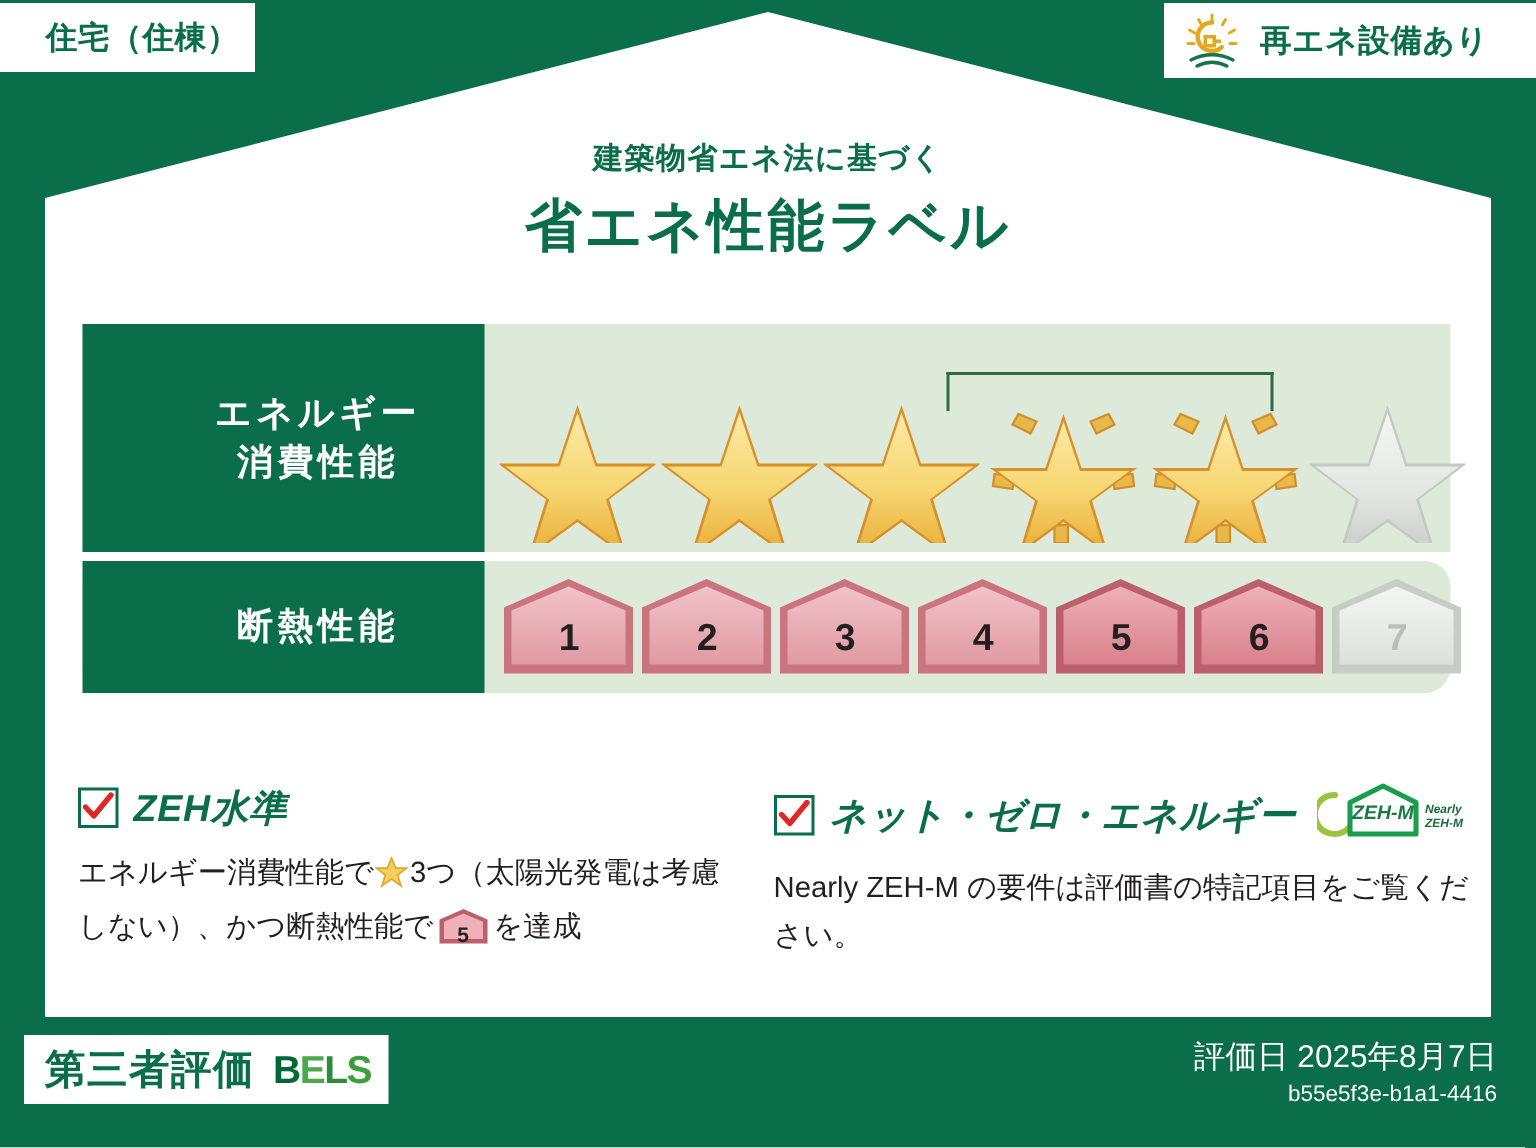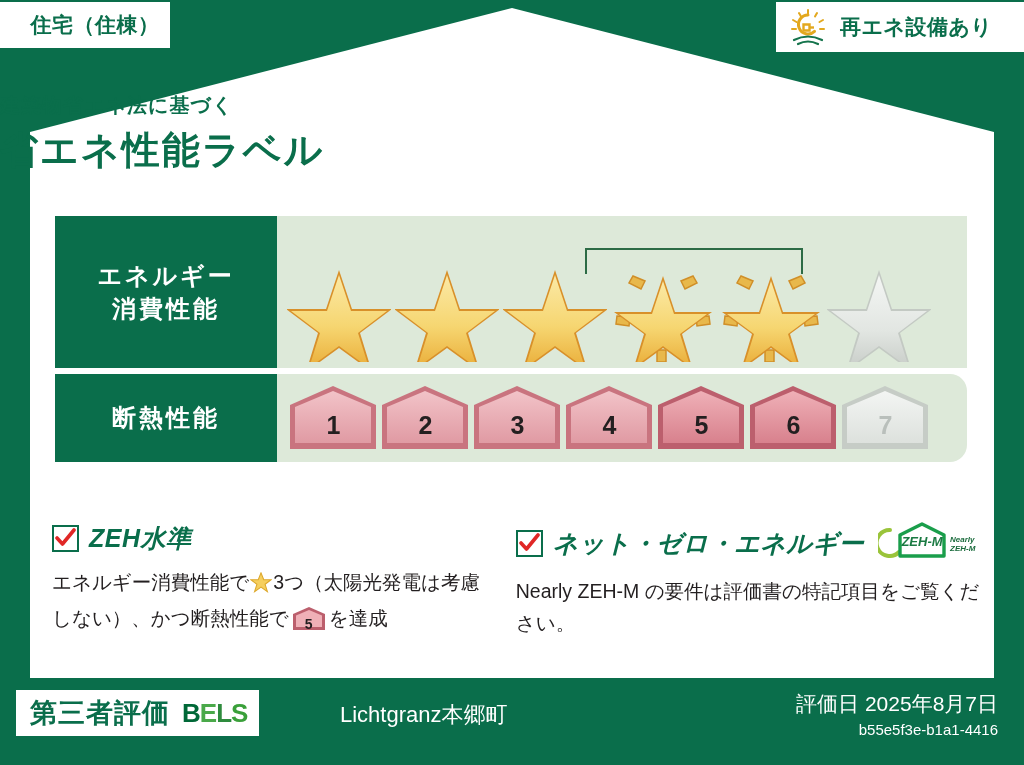--- a/index.html
+++ b/index.html
@@ -72,21 +72,21 @@
     letter-spacing: 0.5px;
   }
   .solar-icon { width: 40px; height: 38px; flex: 0 0 auto; }
 
   
   .title-block {
     position: absolute;
     left: 0;
     top: 92px;
     width: 1024px;
-    text-align: left;
+    text-align: center;
   }
   .title-sub {
     color: #0a6e4b;
     font-size: 20px;
     font-weight: bold;
     letter-spacing: 1px;
     margin-bottom: 6px;
   }
   .title-main {
     color: #0a6e4b;
@@ -117,20 +117,21 @@
     color: #ffffff;
     display: flex;
     flex-direction: column;
     align-items: center;
     justify-content: center;
     font-weight: bold;
     font-size: 24px;
     letter-spacing: 3px;
     line-height: 1.38;
     text-align: center;
+    padding-left: 46px;
   }
   .row-body {
     flex: 1 1 auto;
     position: relative;
   }
 
   
   .stars-wrap {
     position: absolute;
     left: 0; right: 0; bottom: 6px;
@@ -550,20 +551,19 @@
       <div class="crit-desc">Nearly ZEH-M の要件は評価書の特記項目をご覧ください。</div>
     </div>
 
   </div>
 
   <div class="footer">
     <div class="bels-box">
       <span class="bels-jp">第三者評価</span>
       <span class="bels-letters"><span class="b1">B</span><span class="b2">E</span><span class="b3">L</span><span class="b4">S</span></span>
     </div>
-    <div class="building-name">Lichtgranz本郷町</div>
     <div class="eval-info">
       <div class="eval-date">評価日 2025年8月7日</div>
       <div class="eval-id">b55e5f3e-b1a1-4416</div>
     </div>
   </div>
 
 </div>
 
 </body></html>

